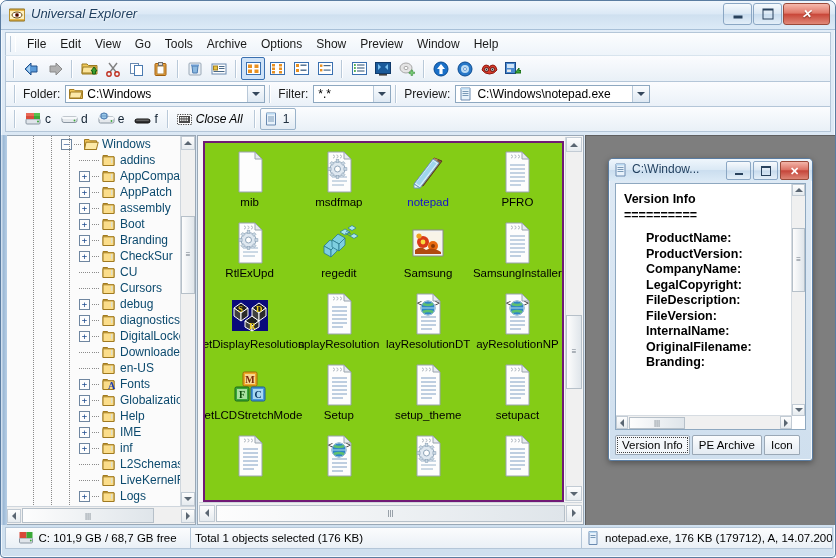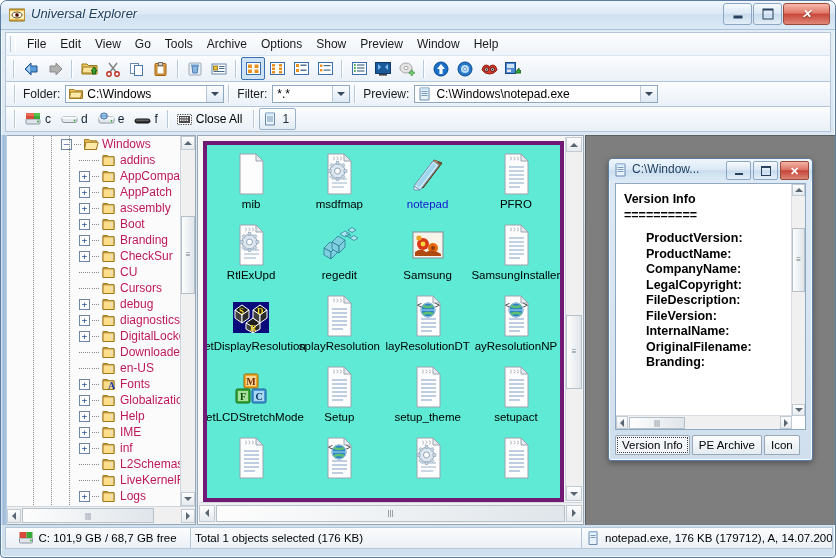--- a/index.html
+++ b/index.html
@@ -94,21 +94,21 @@
   .driverow{
     height:24px;margin:0 4px 2px 4px;
     background:linear-gradient(180deg,#fbfcfe,#e9f0f7);
     border:1px solid #b4c6d8;border-top:none;
     display:flex;align-items:center;padding-left:4px;
   }
   .drv{display:flex;align-items:center;height:20px;padding:0 4px;cursor:pointer;border:1px solid transparent;border-radius:2px;}
   .drv .dl{margin-left:3px;font-size:12px;color:#102030;}
   .closeall{
     display:flex;align-items:center;height:20px;padding:0 6px 0 3px;cursor:pointer;
-    border:1px solid transparent;border-radius:2px;font-size:12px;
+    border:1px solid transparent;border-radius:2px;font-size:12px;font-style:italic;
   }
   .tabbtn{
     display:flex;align-items:center;height:20px;padding:0 6px 0 3px;
     border:1px solid #9ab3ca;background:linear-gradient(180deg,#fdfefe,#e2ebf4);
     border-radius:2px;cursor:pointer;
   }
   .tabbtn .tl{margin-left:4px;font-size:12px;color:#203040;}
 
   
   .workspace{position:absolute;left:0;top:134px;width:836px;height:390px;}
@@ -127,21 +127,21 @@
   .tguides{position:absolute;left:0;top:0;height:16px;}
   .tguide{position:absolute;top:0;width:1px;height:16px;
     background-image:linear-gradient(180deg,#8a8a8a 50%,transparent 50%);background-size:1px 2px;}
   .tplus{
     width:9px;height:9px;border:1px solid #6f86a0;background:#fdfdfd;
     display:flex;align-items:center;justify-content:center;flex:none;
     font-size:9px;line-height:7px;color:#1d4b8f;font-family:"DejaVu Sans Mono",monospace;cursor:pointer;
   }
   .tdots{width:8px;height:1px;background-image:linear-gradient(90deg,#8a8a8a 50%,transparent 50%);background-size:2px 1px;flex:none;}
   .tfolder{width:15px;height:13px;flex:none;margin-right:3px;}
-  .tlabel{font-size:12px;color:#be185d;}
+  .tlabel{font-size:12px;color:#0c4a6e;}
   .vscroll{
     position:absolute;right:0;top:0;width:14px;bottom:18px;
     background:#f0f0f0;border-left:1px solid #cfd6dd;
   }
   .sb-arrow{width:14px;height:14px;background:linear-gradient(180deg,#fdfdfd,#e6ebef);
     border:1px solid #c2cbd4;box-sizing:border-box;display:flex;align-items:center;justify-content:center;cursor:pointer;}
   .sb-up:after{content:"";border-left:4px solid transparent;border-right:4px solid transparent;border-bottom:4px solid #5a6672;}
   .sb-dn:after{content:"";border-left:4px solid transparent;border-right:4px solid transparent;border-top:4px solid #5a6672;}
   .sb-lf:after{content:"";border-top:4px solid transparent;border-bottom:4px solid transparent;border-right:4px solid #5a6672;}
   .sb-rt:after{content:"";border-top:4px solid transparent;border-bottom:4px solid transparent;border-left:4px solid #5a6672;}
@@ -151,21 +151,21 @@
   .hscroll{
     position:absolute;left:0;bottom:0;right:0;height:17px;background:#f0f0f0;
     border-top:1px solid #cfd6dd;display:flex;align-items:center;
   }
 
   
   .filelist{
     position:absolute;left:196px;top:0;width:387px;height:390px;
     background:#f6f6f6;border:1px solid #9aa8b6;box-sizing:border-box;
   }
-  .fl-inner{position:absolute;left:5px;top:5px;right:19px;bottom:22px;background:#5eead4;border:4px solid #701a75;overflow:hidden;}
+  .fl-inner{position:absolute;left:5px;top:5px;right:19px;bottom:22px;background:#84cc16;border:2px solid #701a75;overflow:hidden;}
   .fl-grid{position:absolute;left:0;top:6px;width:100%;}
   .fl-row{display:flex;height:71px;}
   .fl-cell{width:25%;display:flex;flex-direction:column;align-items:center;cursor:pointer;}
   .fl-ico{height:44px;display:flex;align-items:flex-end;justify-content:center;}
   .fl-name{font-size:11.5px;color:#000;margin-top:3px;white-space:nowrap;}
   .fl-cell.sel .fl-name{color:#1414cf;}
 
   
   .previewpane{
     position:absolute;left:584px;top:0;width:252px;height:390px;
@@ -426,37 +426,37 @@
         <rect x="2" y="3" width="7" height="4" fill="#cfe4f8"></rect>
         <rect x="2" y="8.5" width="4" height="2.5" fill="#e8e8e8"></rect>
         <path d="M10 12 L14 7 L14 9.5 L16 9.5 L16 12 Z" fill="#3aa838" stroke="#1a6a18"></path>
       </svg>
     </div>
   </div>
 
   <div class="addrbar">
     <div class="tsep"></div>
     <span class="lbl">Folder:</span>
-    <div class="combo" style="width:159px">
+    <div class="combo" style="width:200px">
       <svg class="cico" viewBox="0 0 14 12">
         <path d="M0.5 1.5 h4.5 l1.2 1.2 H13.5 V10.5 H0.5 Z" fill="#f2c857" stroke="#a07a20"></path>
         <path d="M1.5 4 h11.5 l-1.5 6 H0.5 Z" fill="#fde9a8" stroke="#a07a20"></path>
       </svg>
       <span class="ctext">C:\Windows</span>
       <span class="arrow"></span>
     </div>
     <div class="tsep"></div>
     <span class="lbl">Filter:</span>
     <div class="combo" style="width:78px">
       <span class="ctext">*.*</span>
       <span class="arrow"></span>
     </div>
     <div class="tsep"></div>
     <span class="lbl">Preview:</span>
-    <div class="combo" style="width:244px">
+    <div class="combo" style="width:195px">
       <svg class="cico" viewBox="0 0 14 14">
         <path d="M2 1 h9 v12 h-9 z" fill="#e8f2fb" stroke="#6a8ab0"></path>
         <path d="M2 1 h9 l-1.5 1.5 h-7.5 z" fill="#b8d8f0"></path>
         <line x1="3.5" y1="4.5" x2="9.5" y2="4.5" stroke="#7a9ab8"></line>
         <line x1="3.5" y1="6.5" x2="9.5" y2="6.5" stroke="#7a9ab8"></line>
         <line x1="3.5" y1="8.5" x2="9.5" y2="8.5" stroke="#7a9ab8"></line>
       </svg>
       <span class="ctext">C:\Windows\notepad.exe</span>
       <span class="arrow"></span>
     </div>
@@ -1433,22 +1433,22 @@
               </div>
           </div>
         </div>
 
         <div class="subbody">
           <div class="vi-text">
             <div>Version Info</div>
             <div>==========</div>
             <div style="height:8px"></div>
             <div id="vi-fields">
+                <div class="ind">ProductName:</div>
                 <div class="ind">ProductVersion:</div>
-                <div class="ind">ProductName:</div>
                 <div class="ind">CompanyName:</div>
                 <div class="ind">LegalCopyright:</div>
                 <div class="ind">FileDescription:</div>
                 <div class="ind">FileVersion:</div>
                 <div class="ind">InternalName:</div>
                 <div class="ind">OriginalFilename:</div>
                 <div class="ind">Branding:</div>
               </div>
           </div>
 

